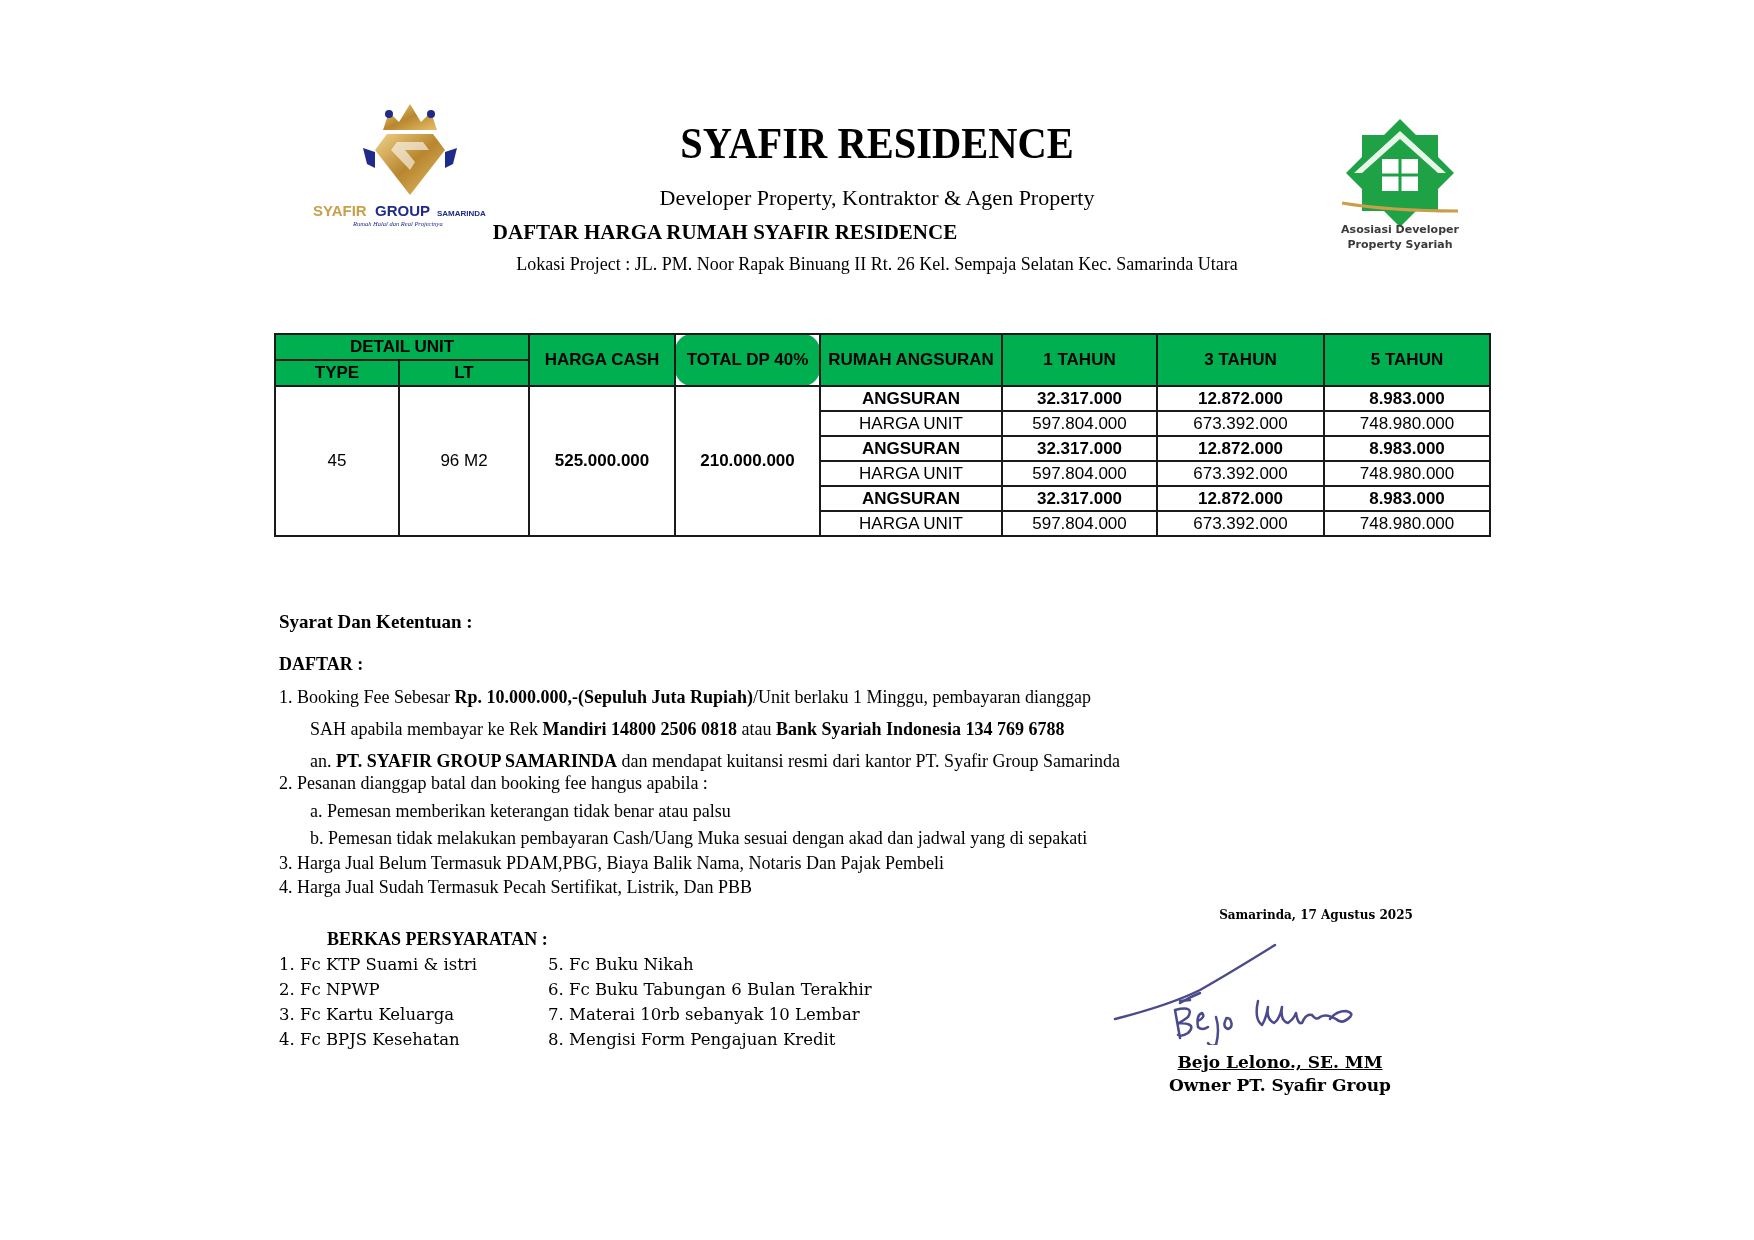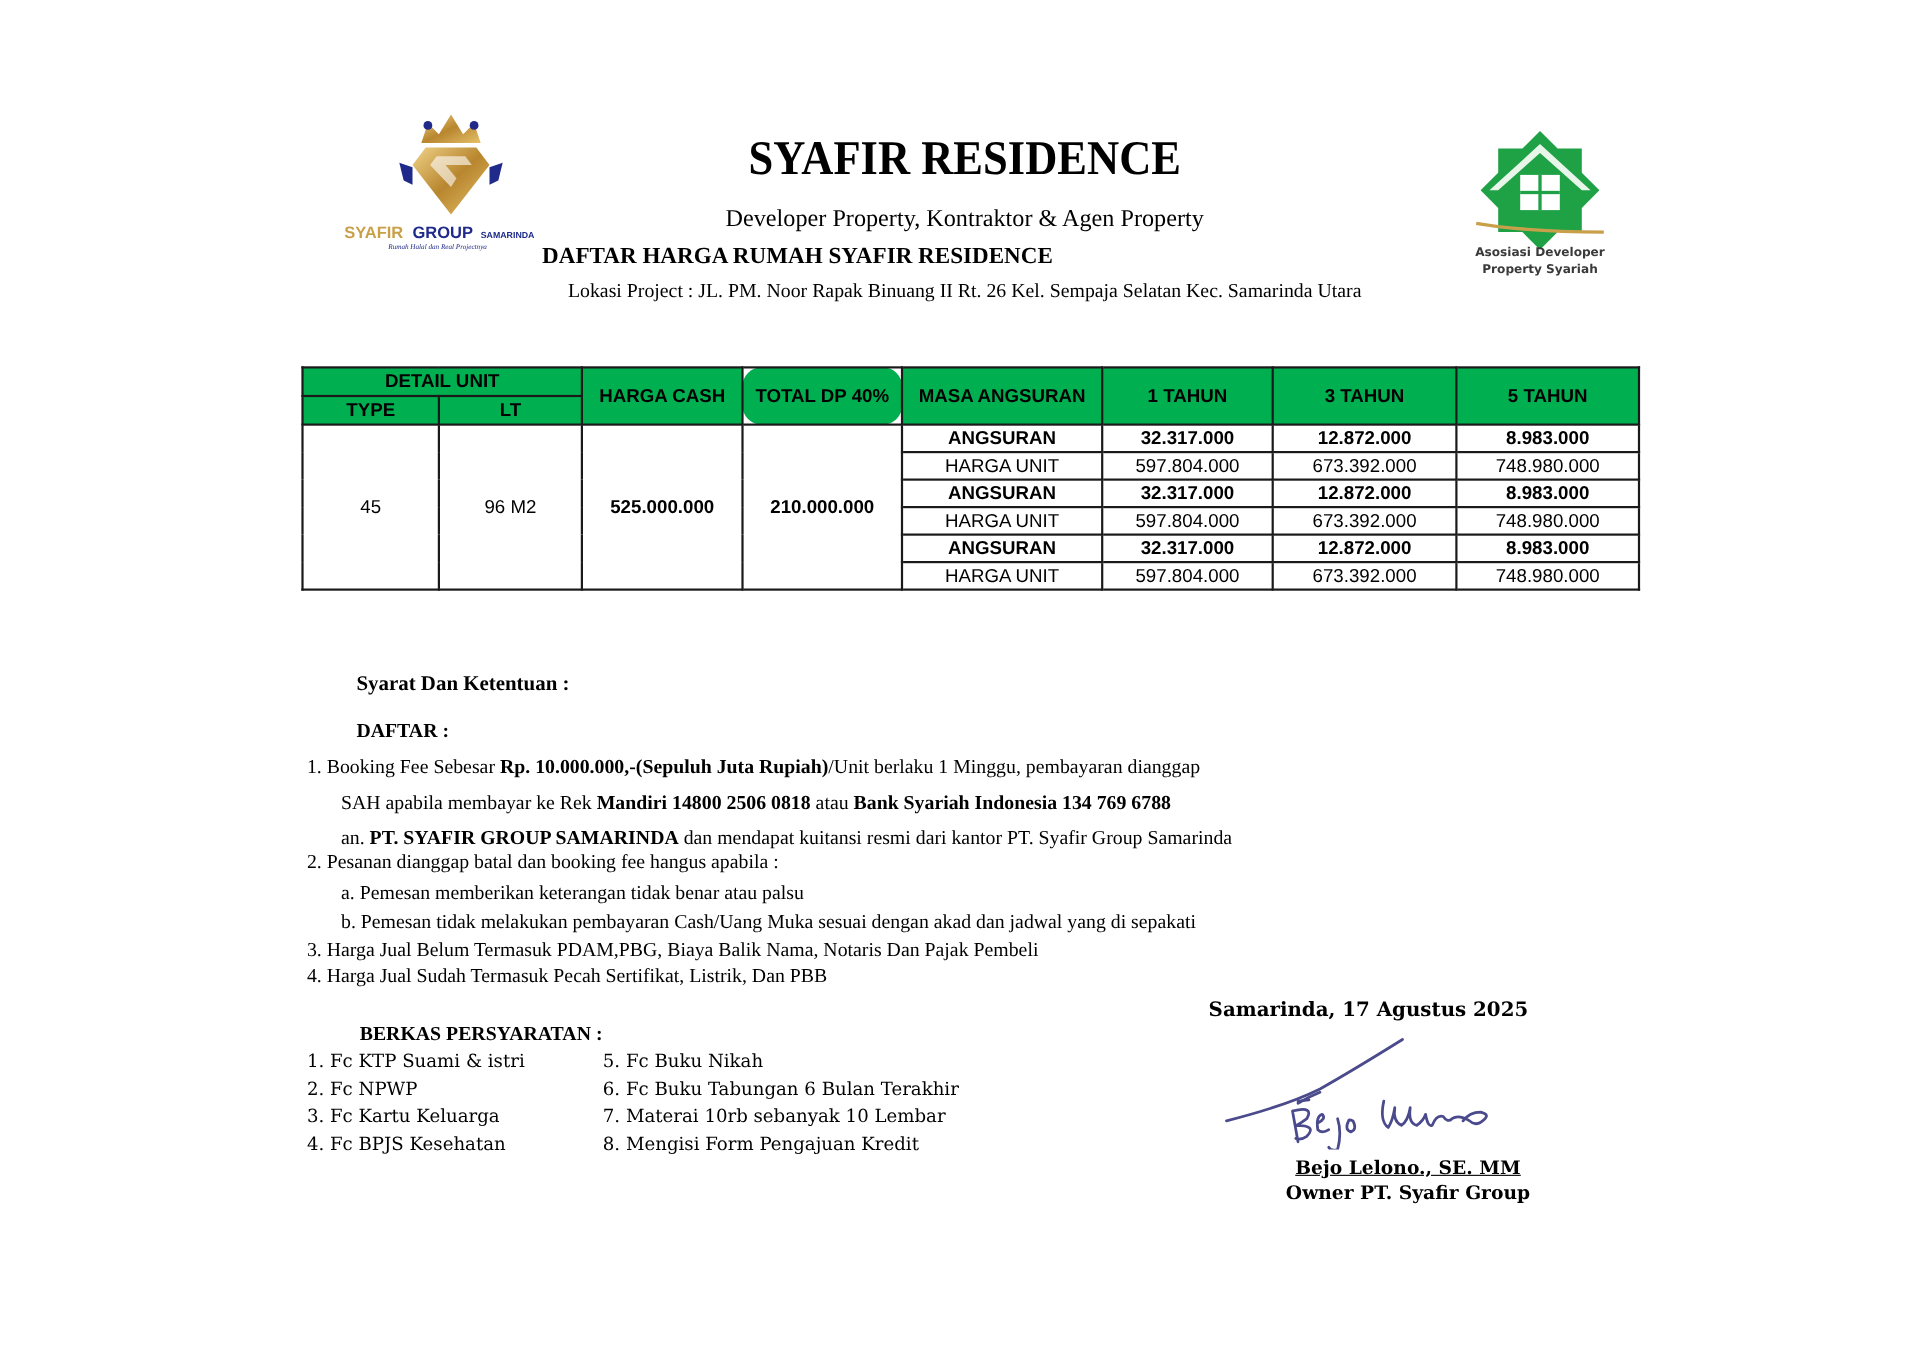--- a/index.html
+++ b/index.html
@@ -25,32 +25,32 @@
     .w-masa { width: 180px; }
     .w-1 { width: 153px; }
     .w-3 { width: 165px; }
     .w-5 { width: 164px; }
     .h-head1 { height: 26px; }
     .h-head2 { height: 26px; }
     .h-row { height: 25px; }
     .bold { font-weight: bold; }
 
     
-    .terms { font-family: "Liberation Serif", serif; font-size: 18px; margin-left: 45px; }
+    .terms { font-family: "Liberation Serif", serif; font-size: 18px; }
     .terms-title { left: 279px; top: 611px; font-weight: bold; font-size: 19px; }
     .catatan-title { left: 279px; top: 654px; font-weight: bold; font-size: 18px; }
     .line { position: absolute; white-space: nowrap; font-family: "Liberation Serif", serif; font-size: 18px; }
     .ind { left: 310px; }
     .noind { left: 279px; }
     b { font-weight: bold; }
 
     .berkas-title { left: 279px; top: 929px; font-weight: bold; font-size: 18px; font-family: "Liberation Serif", serif; margin-left: 48px; }
     .berkas-item { position: absolute; font-family: "DejaVu Serif", serif; font-size: 16.5px; white-space: nowrap; }
 
-    .sign-date { left: 1064px; width: 360px; top: 908px; text-align: center; font-family: "DejaVu Serif", serif; font-weight: bold; font-size: 18px; }
+    .sign-date { left: 1136px; width: 360px; top: 908px; text-align: center; font-family: "DejaVu Serif", serif; font-weight: bold; font-size: 12px; }
     .signature { left: 1110px; top: 935px; width: 270px; height: 110px; }
     .sign-name { left: 1100px; width: 360px; top: 1052px; text-align: center; font-family: "DejaVu Serif", serif; font-weight: bold; font-size: 17px; text-decoration: underline; }
     .sign-role { left: 1100px; width: 360px; top: 1075px; text-align: center; font-family: "DejaVu Serif", serif; font-weight: bold; font-size: 17px; }
   </style>
 </head>
 <body>
 
 <div class="abs logo-left">
   <svg width="210" height="130" viewBox="0 0 210 130">
     <defs>
@@ -93,21 +93,21 @@
 <div class="abs subtitle">Developer Property, Kontraktor &amp; Agen Property</div>
 <div class="abs subtitle2">DAFTAR HARGA RUMAH SYAFIR RESIDENCE</div>
 <div class="abs location">Lokasi Project : JL. PM. Noor Rapak Binuang II Rt. 26 Kel. Sempaja Selatan Kec. Samarinda Utara</div>
 
 <table class="price">
   <tbody>
       <tr class="h-head1">
     <th colspan="2">DETAIL UNIT</th>
     <th rowspan="2" class="w-cash">HARGA CASH</th>
     <th rowspan="2" class="w-dp">TOTAL DP 40%</th>
-    <th rowspan="2" class="w-masa">MASA ANGSURAN</th>
+    <th rowspan="2" class="w-masa">RUMAH ANGSURAN</th>
     <th rowspan="2" class="w-1">1 TAHUN</th>
     <th rowspan="2" class="w-3">3 TAHUN</th>
     <th rowspan="2" class="w-5">5 TAHUN</th>
   </tr>
   <tr class="h-head2">
     <th class="w-type">TYPE</th>
     <th class="w-lt">LT</th>
   </tr>
   <tr class="h-row">
     <td rowspan="6">45</td>

